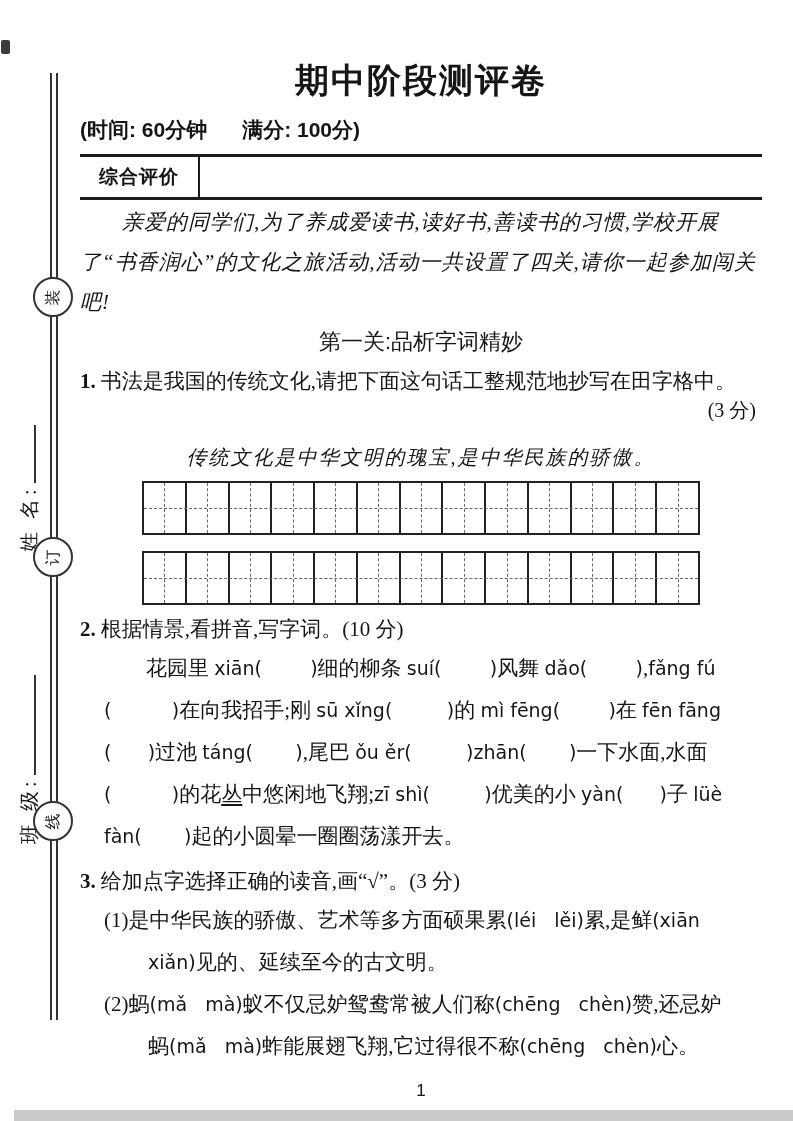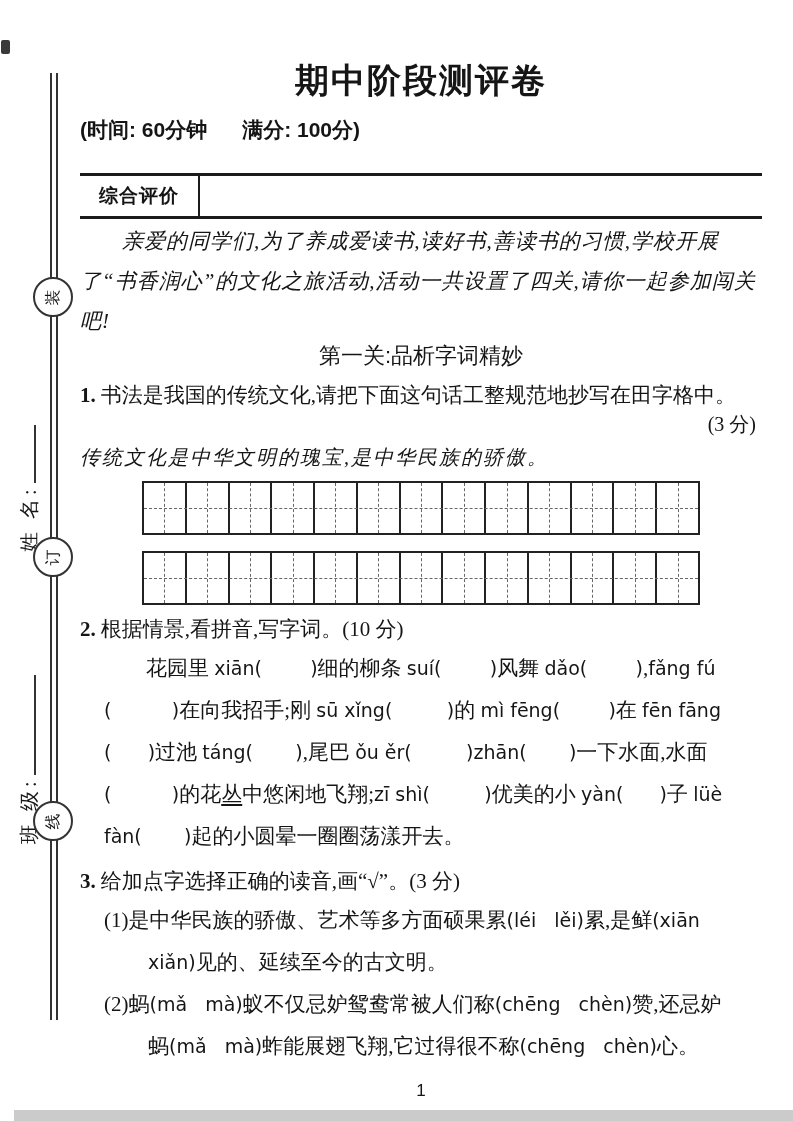--- a/index.html
+++ b/index.html
@@ -23,33 +23,33 @@
 
   
   .content{position:absolute;left:80px;top:48px;width:682px;}
   .title1{font-family:"Liberation Sans","DejaVu Sans",sans-serif;font-weight:700;font-size:36px;
           line-height:46px;text-align:center;letter-spacing:1px;}
   .title2{font-family:"Liberation Sans","DejaVu Sans",sans-serif;font-weight:700;font-size:34px;
           line-height:44px;text-align:center;margin-top:10px;letter-spacing:2px;}
   .meta{font-family:"Liberation Sans","DejaVu Sans",sans-serif;font-weight:600;font-size:21px;
         text-align:left;margin-top:14px;white-space:pre;}
 
-  .eval{display:flex;border-top:3px solid #1b1b1b;border-bottom:3px solid #1b1b1b;height:40px;margin-top:29px;}
+  .eval{display:flex;border-top:3px solid #1b1b1b;border-bottom:3px solid #1b1b1b;height:40px;margin-top:10px;}
   .eval-label{width:118px;display:flex;align-items:center;justify-content:center;
               font-weight:700;font-size:19px;border-right:2px solid #1b1b1b;letter-spacing:1px;}
   .eval-blank{flex:1;}
 
   .intro{font-style:italic;font-size:21px;line-height:40px;text-indent:2em;margin-top:2px;letter-spacing:1px;}
   .sec-head{font-family:"Liberation Sans","DejaVu Sans",sans-serif;font-weight:500;font-size:22px;
-            text-align:center;line-height:30px;}
+            text-align:center;margin-top:5px;line-height:30px;}
 
   .q-line{font-size:21px;line-height:32px;margin-top:8px;white-space:pre-wrap;}
   .qnum{font-weight:700;margin-right:5px;}
   .score{text-align:right;font-size:20px;padding-right:6px;line-height:26px;}
-  .copy-sentence{font-style:italic;font-size:20px;line-height:28px;margin-top:6px;letter-spacing:2px;}
+  .copy-sentence{font-style:italic;font-size:20px;text-align:center;line-height:28px;margin-top:20px;letter-spacing:2px;}
 
   
   .tzg{width:558px;margin:10px auto 0;}
   .tzg-row{display:flex;border:2px solid #222;height:50px;position:relative;background:#fff;}
   .tzg-row + .tzg-row{margin-top:16px;}
   .tzg-row::after{content:"";position:absolute;left:0;right:0;top:50%;border-top:1px dashed #666;pointer-events:none;}
   .tzg-cell{flex:1;border-right:2px solid #222;position:relative;}
   .tzg-cell:last-child{border-right:none;}
   .tzg-cell::before{content:"";position:absolute;top:0;bottom:0;left:50%;border-left:1px dashed #666;pointer-events:none;}
 

